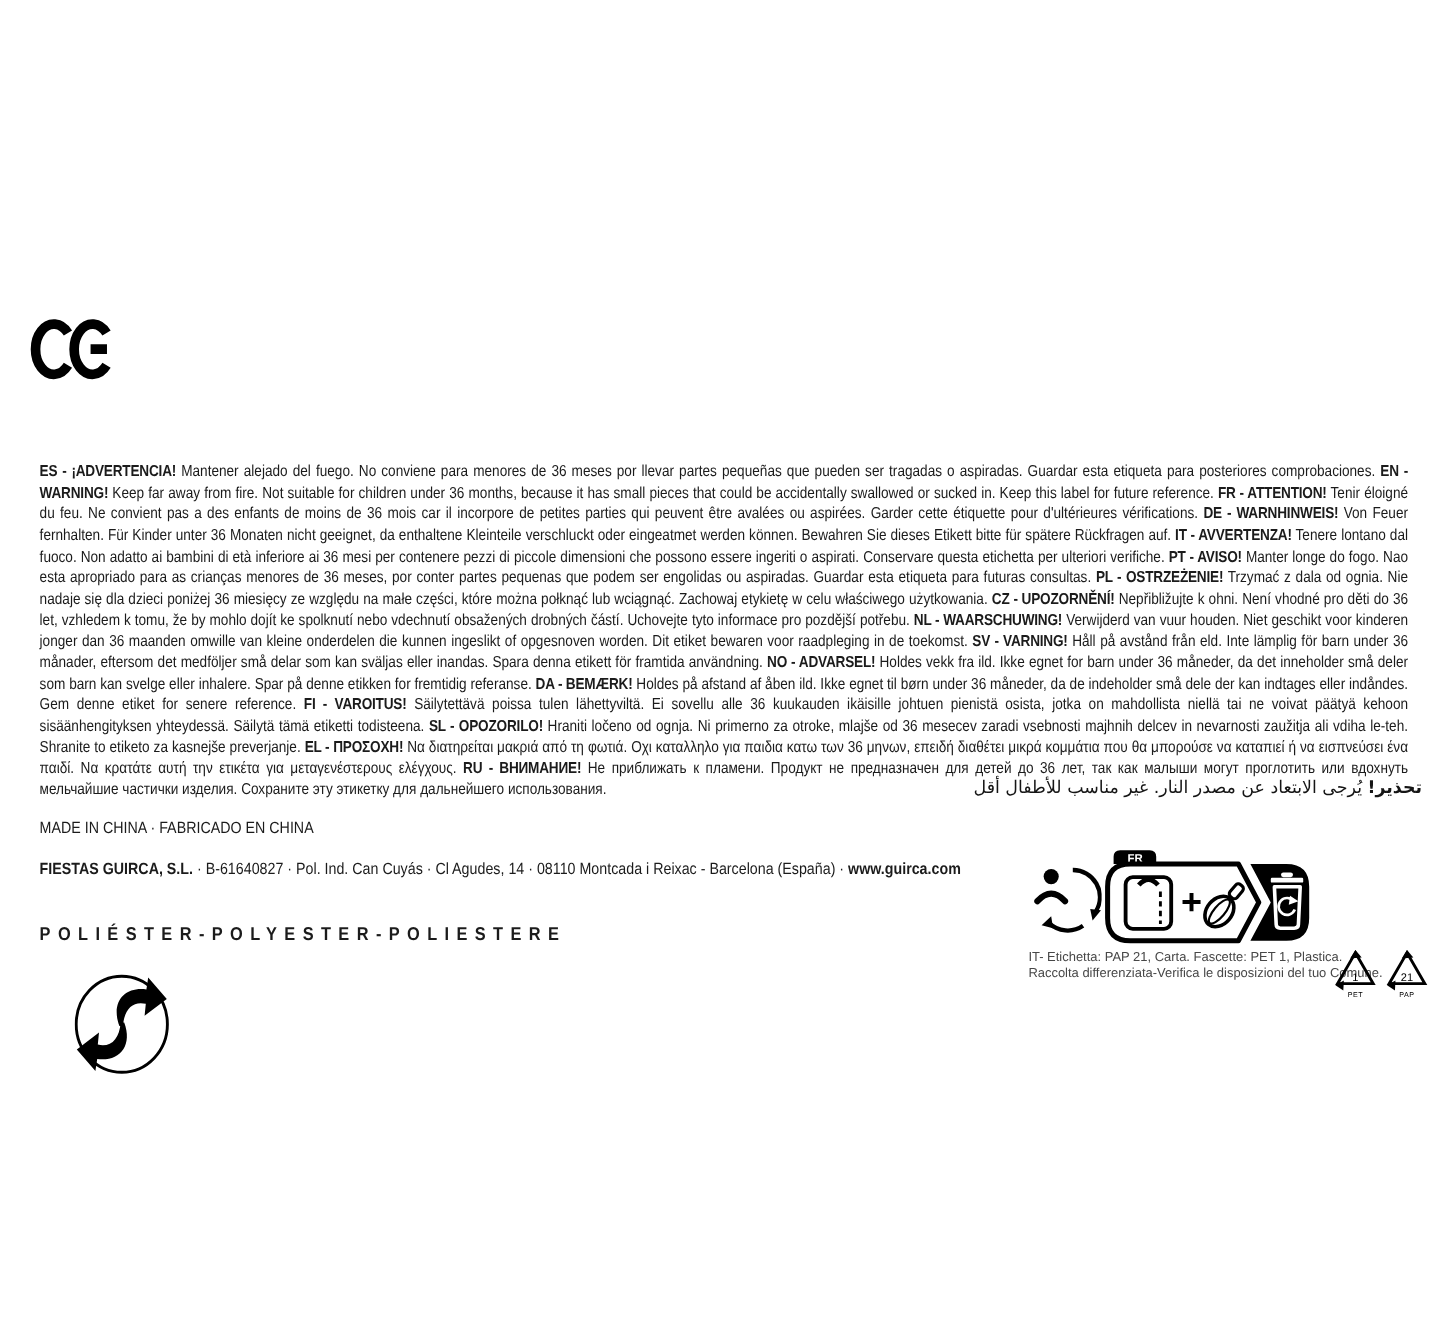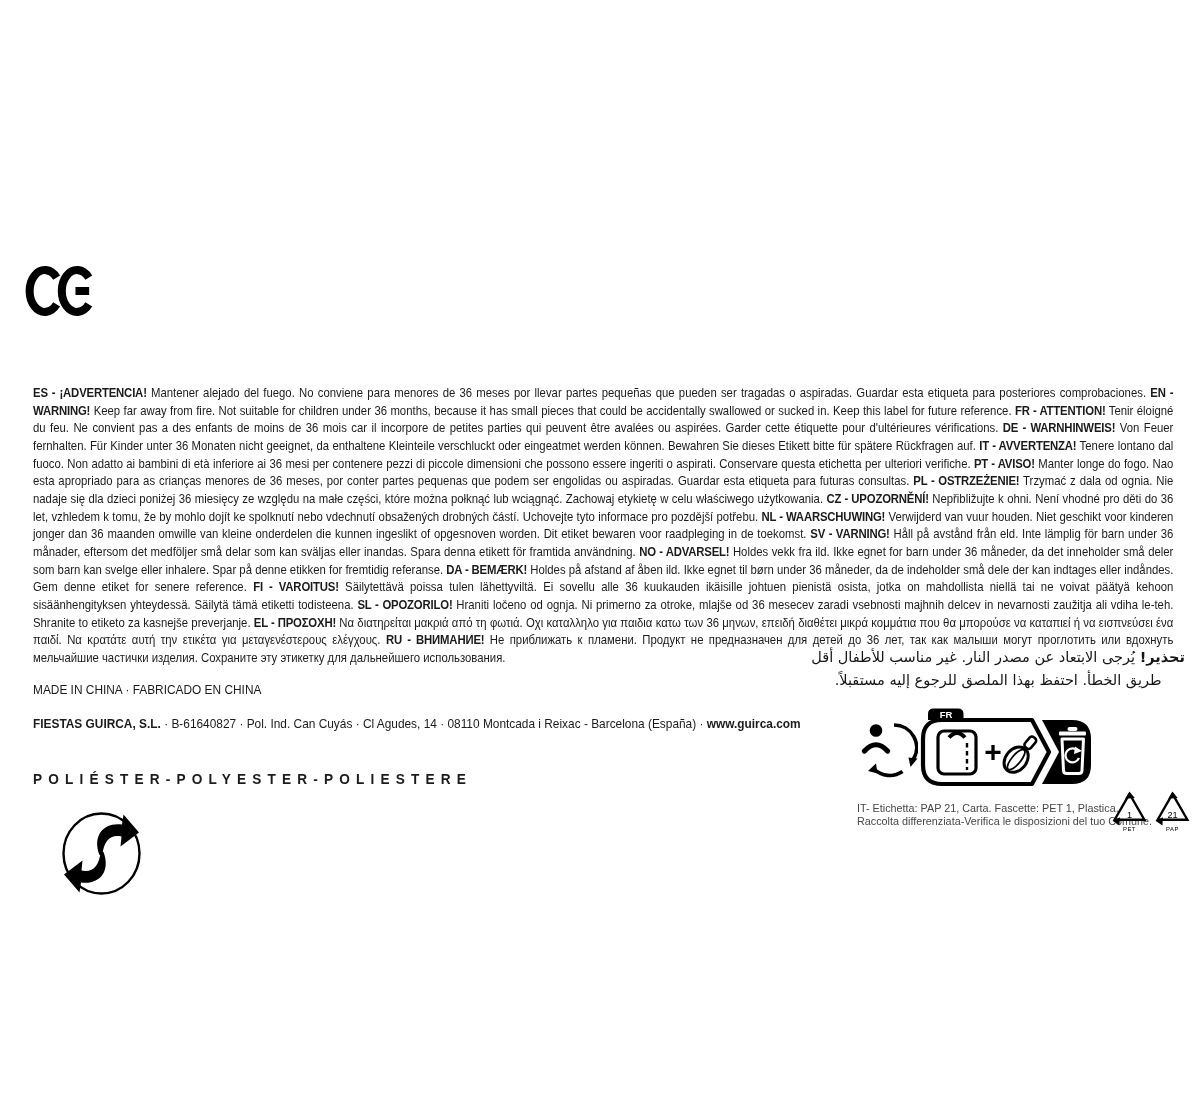--- a/index.html
+++ b/index.html
@@ -15,57 +15,55 @@
   .ce{left:24px;top:260px;}
 
   .warn{
     left:33px;top:384px;width:1326px;margin:0;
     font-size:13.2px;line-height:17.65px;text-align:justify;
     color:#1b1b1b;
   }
   .warn b{letter-spacing:-0.2px;}
 
   .arabic{
-    right:15px;top:646px;text-align:center;direction:rtl;
+    right:15px;top:646px;text-align:left;direction:rtl;
     font-family:"DejaVu Sans",sans-serif;
     font-size:14.5px;line-height:23px;color:#151515;
   }
 
   .origin{left:33px;top:682px;font-size:13.5px;white-space:nowrap;}
   .mfr{left:33px;top:716px;font-size:13.5px;white-space:nowrap;}
   .material{
     left:33px;top:770px;font-size:15.5px;font-weight:bold;
     letter-spacing:7px;white-space:nowrap;
   }
 
   .greendot{left:62px;top:811px;}
   .triman{left:861px;top:718px;}
   .frpanel{left:913px;top:706px;}
 
   .itnote{
     left:857px;top:792px;font-size:10.8px;line-height:13.4px;
     color:#474747;
-    margin-top:10px;
   }
   .codes{left:1112px;top:789px;display:flex;gap:8px;align-items:flex-start;}
 </style>
 </head>
 <body>
 
 <svg class="abs ce" width="74" height="62" viewBox="0 0 92 64" aria-hidden="true">
   <path d="M 40.55 15.3 A 19 26 0 1 0 40.55 48.7" fill="none" stroke="#000" stroke-width="10"></path>
   <path d="M 80.55 15.3 A 19 26 0 1 0 80.55 48.7" fill="none" stroke="#000" stroke-width="10"></path>
   <path d="M 64 32 H 81" fill="none" stroke="#000" stroke-width="10"></path>
 </svg>
 
 <p class="abs warn condense"><b>ES - ¡ADVERTENCIA!</b> Mantener alejado del fuego. No conviene para menores de 36 meses por llevar partes pequeñas que pueden ser tragadas o aspiradas. Guardar esta etiqueta para posteriores comprobaciones. <b>EN - WARNING!</b> Keep far away from fire. Not suitable for children under 36 months, because it has small pieces that could be accidentally swallowed or sucked in. Keep this label for future reference. <b>FR - ATTENTION!</b> Tenir éloigné du feu. Ne convient pas a des enfants de moins de 36 mois car il incorpore de petites parties qui peuvent être avalées ou aspirées. Garder cette étiquette pour d'ultérieures vérifications. <b>DE - WARNHINWEIS!</b> Von Feuer fernhalten. Für Kinder unter 36 Monaten nicht geeignet, da enthaltene Kleinteile verschluckt oder eingeatmet werden können. Bewahren Sie dieses Etikett bitte für spätere Rückfragen auf. <b>IT - AVVERTENZA!</b> Tenere lontano dal fuoco. Non adatto ai bambini di età inferiore ai 36 mesi per contenere pezzi di piccole dimensioni che possono essere ingeriti o aspirati. Conservare questa etichetta per ulteriori verifiche. <b>PT - AVISO!</b> Manter longe do fogo. Nao esta apropriado para as crianças menores de 36 meses, por conter partes pequenas que podem ser engolidas ou aspiradas. Guardar esta etiqueta para futuras consultas. <b>PL - OSTRZEŻENIE!</b> Trzymać z dala od ognia. Nie nadaje się dla dzieci poniżej 36 miesięcy ze względu na małe części, które można połknąć lub wciągnąć. Zachowaj etykietę w celu właściwego użytkowania. <b>CZ - UPOZORNĚNÍ!</b> Nepřibližujte k ohni. Není vhodné pro děti do 36 let, vzhledem k tomu, že by mohlo dojít ke spolknutí nebo vdechnutí obsažených drobných částí. Uchovejte tyto informace pro pozdější potřebu. <b>NL - WAARSCHUWING!</b> Verwijderd van vuur houden. Niet geschikt voor kinderen jonger dan 36 maanden omwille van kleine onderdelen die kunnen ingeslikt of opgesnoven worden. Dit etiket bewaren voor raadpleging in de toekomst. <b>SV - VARNING!</b> Håll på avstånd från eld. Inte lämplig för barn under 36 månader, eftersom det medföljer små delar som kan sväljas eller inandas. Spara denna etikett för framtida användning. <b>NO - ADVARSEL!</b> Holdes vekk fra ild. Ikke egnet for barn under 36 måneder, da det inneholder små deler som barn kan svelge eller inhalere. Spar på denne etikken for fremtidig referanse. <b>DA - BEMÆRK!</b> Holdes på afstand af åben ild. Ikke egnet til børn under 36 måneder, da de indeholder små dele der kan indtages eller indåndes. Gem denne etiket for senere reference. <b>FI - VAROITUS!</b> Säilytettävä poissa tulen lähettyviltä. Ei sovellu alle 36 kuukauden ikäisille johtuen pienistä osista, jotka on mahdollista niellä tai ne voivat päätyä kehoon sisäänhengityksen yhteydessä. Säilytä tämä etiketti todisteena. <b>SL - OPOZORILO!</b> Hraniti ločeno od ognja. Ni primerno za otroke, mlajše od 36 mesecev zaradi vsebnosti majhnih delcev in nevarnosti zaužitja ali vdiha le-teh. Shranite to etiketo za kasnejše preverjanje. <b>EL - ΠΡΟΣΟΧΗ!</b> Να διατηρείται μακριά από τη φωτιά. Οχι καταλληλο για παιδια κατω των 36 μηνων, επειδή διαθέτει μικρά κομμάτια που θα μπορούσε να καταπιεί ή να εισπνεύσει ένα παιδί. Να κρατάτε αυτή την ετικέτα για μεταγενέστερους ελέγχους. <b>RU - ВНИМАНИЕ!</b> Не приближать к пламени. Продукт не предназначен для детей до 36 лет, так как малыши могут проглотить или вдохнуть мельчайшие частички изделия. Сохраните эту этикетку для дальнейшего использования.</p>
 
 <div class="abs arabic">
   <div><b>تحذير!</b><span> يُرجى الابتعاد عن مصدر النار. غير مناسب للأطفال أقل</span></div>
-  <div>طريق الخطأ. احتفظ بهذا الملصق للرجوع إليه مستقبلاً.</div>
 </div>
 
 <div class="abs origin condense88">MADE IN CHINA · FABRICADO EN CHINA</div>
 
 <div class="abs mfr condense88"><b>FIESTAS GUIRCA, S.L.</b> · B-61640827 · Pol. Ind. Can Cuyás · Cl Agudes, 14 · 08110 Montcada i Reixac - Barcelona (España) · <b>www.guirca.com</b></div>
 
 <div class="abs material condense88">POLIÉSTER-POLYESTER-POLIESTERE</div>
 
 <svg class="abs greendot" width="79" height="84" viewBox="0 0 79 84" aria-hidden="true">
   <ellipse cx="39.5" cy="42.5" rx="38" ry="40" fill="none" stroke="#000" stroke-width="2.4"></ellipse>

